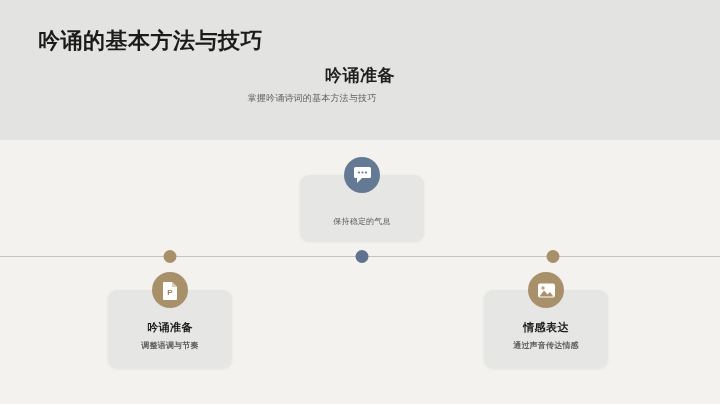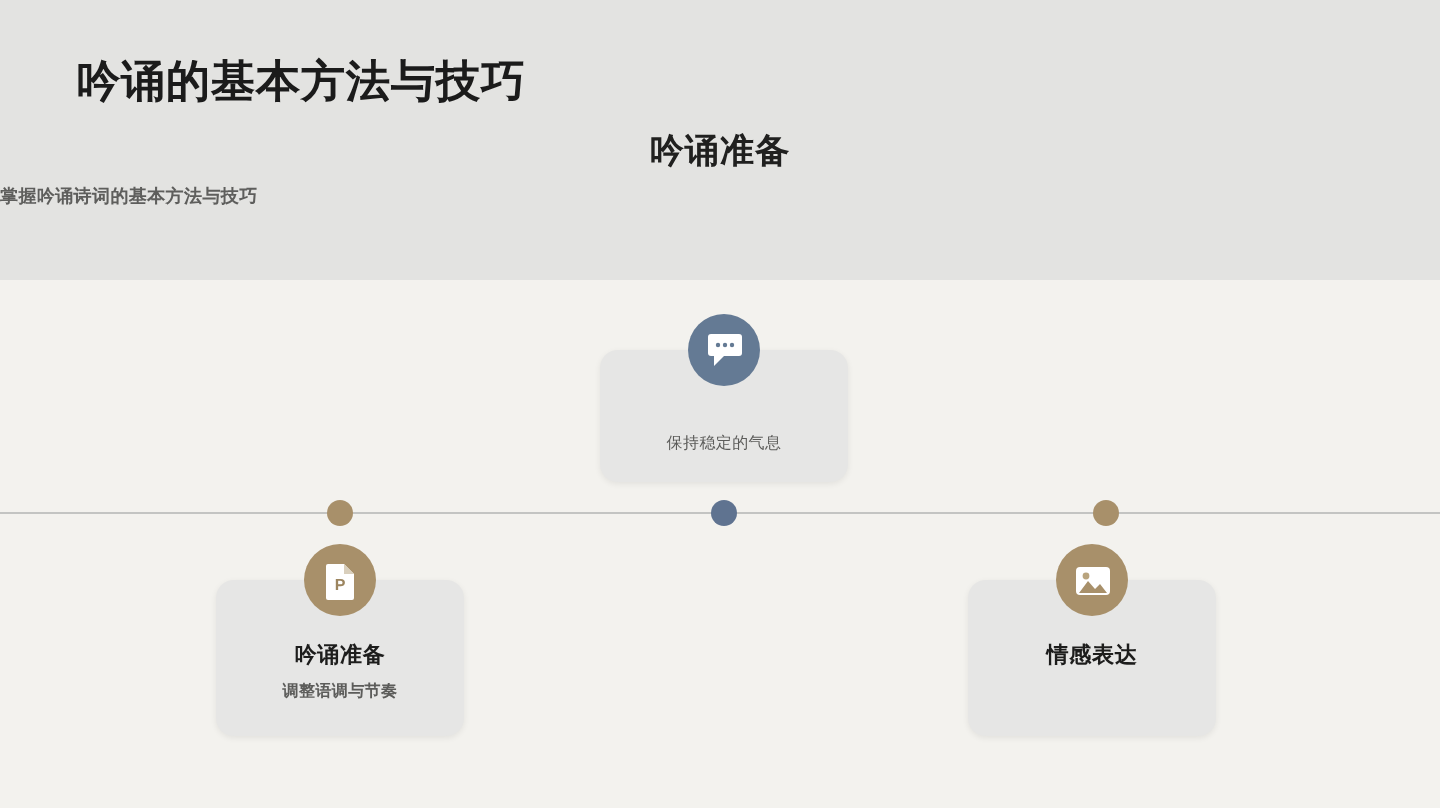--- a/index.html
+++ b/index.html
@@ -49,22 +49,23 @@
     font-size: 17px;
     font-weight: bold;
     color: #20201f;
     letter-spacing: 0.6px;
   }
   .hero-subtitle {
     position: absolute;
     left: 0;
     top: 92px;
     width: 624px;
+    text-align: center;
     font-size: 9px;
-    font-weight: bold;
+    font-weight: normal;
     color: #5e5e5c;
     letter-spacing: 0.2px;
   }
 
   
   .timeline-line {
     position: absolute;
     left: 0;
     top: 256px;
     width: 720px;
@@ -185,15 +186,16 @@
 
   <div class="card below" style="left:484px;">
     <div class="icon-circle gold">
       <svg width="19" height="17" viewBox="0 0 19 17" aria-hidden="true">
         <rect x="1" y="1.5" width="17" height="14" rx="2" fill="#ffffff"></rect>
         <circle cx="6" cy="6" r="1.7" fill="#b9a47e"></circle>
         <path d="M2.5 14.5 L7 8.5 L10.5 12.5 L13 10 L16.5 14.5 z" fill="#a8906a"></path>
       </svg>
     </div>
     <div class="card-title">情感表达</div>
+    <div class="card-desc">通过声音传达情感</div>
   </div>
 
 </div>
 
 </body></html>

